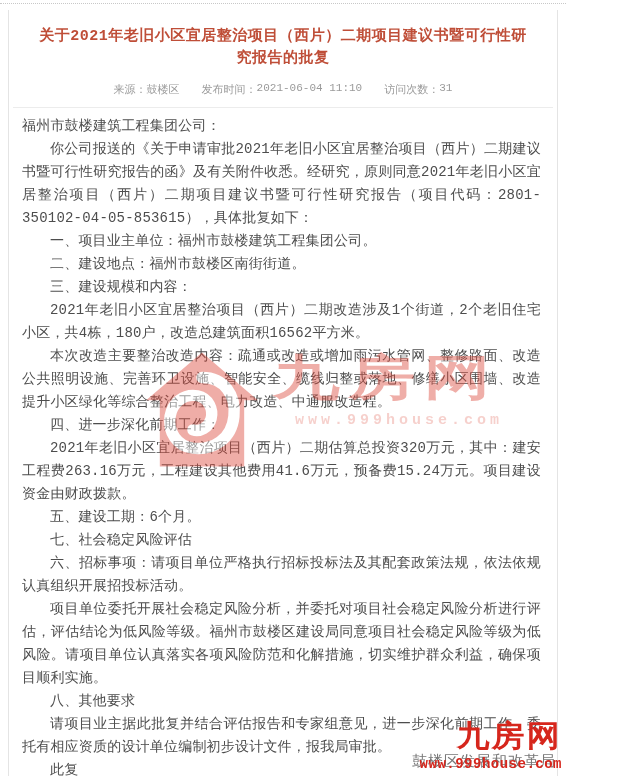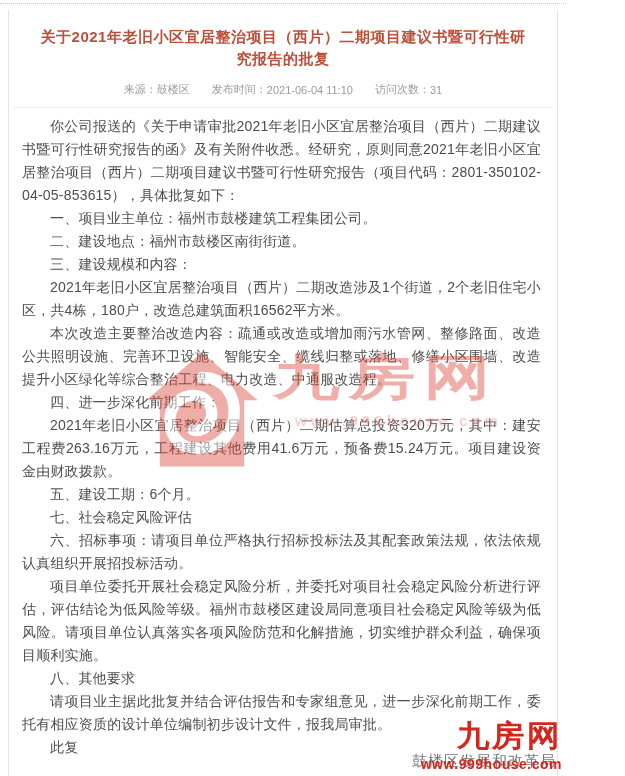--- a/index.html
+++ b/index.html
@@ -2,21 +2,21 @@
 <html><head>
 <meta charset="utf-8">
 <style>
   html, body {
     margin: 0; padding: 0;
     width: 625px; height: 776px;
     overflow: hidden;
     background: #ffffff;
     font-family: "Liberation Sans", "DejaVu Sans", sans-serif;
   }
-  .page { position: relative; width: 566px; height: 776px; background:#fff; }
+  .page { position: relative; width: 566px; height: 776px; background:#fff;font-family:Liberation Mono, monospace; }
 
   .top-dotted {
     position: absolute; top: 3px; left: 0; right: 0;
     border-top: 1px dotted #c8c8c8;
   }
 
   .doc-box {
     position: absolute; top: 10px; left: 8px; right: 8px; bottom: 0;
     border-left: 1px solid #e4e4e4;
     border-right: 1px solid #e4e4e4;
@@ -32,21 +32,21 @@
     line-height: 22px;
   }
 
   .meta {
     margin-top: 12px;
     display: flex; justify-content: center; align-items: center;
     gap: 22px;
     font-size: 11px; color: #9a9a9a;
     white-space: nowrap;
   }
-  .meta-item { display: inline-flex; align-items: center; }
+  .meta-item { display: inline-flex; align-items: flex-start; }
   .font-controls { gap: 0; }
   .fs {
     font-size: 17px; color: #3c3c3c; text-decoration: none;
     margin-left: 9px; cursor: pointer; line-height: 1;
   }
 
   .divider {
     margin: 10px 4px 0 4px;
     border-bottom: 1px solid #ececec;
   }
@@ -131,20 +131,21 @@
       </span>
       <span class="meta-item">
         <span>访问次数：</span>
           <span>31</span>
       </span>
     </div>
 
     <div class="divider"></div>
 
     <div class="doc-body">
+      <p>福州市鼓楼建筑工程集团公司：</p>
       <p class="indent">你公司报送的《关于申请审批2021年老旧小区宜居整治项目（西片）二期建议书暨可行性研究报告的函》及有关附件收悉。经研究，原则同意2021年老旧小区宜居整治项目（西片）二期项目建议书暨可行性研究报告（项目代码：2801-350102-04-05-853615），具体批复如下：</p>
       <p class="indent">一、项目业主单位：福州市鼓楼建筑工程集团公司。</p>
       <p class="indent">二、建设地点：福州市鼓楼区南街街道。</p>
       <p class="indent">三、建设规模和内容：</p>
       <p class="indent">2021年老旧小区宜居整治项目（西片）二期改造涉及1个街道，2个老旧住宅小区，共4栋，180户，改造总建筑面积16562平方米。</p>
       <p class="indent">本次改造主要整治改造内容：疏通或改造或增加雨污水管网、整修路面、改造公共照明设施、完善环卫设施、智能安全、缆线归整或落地、修缮小区围墙、改造提升小区绿化等综合整治工程、电力改造、中通服改造程。</p>
       <p class="indent">四、进一步深化前期工作：</p>
       <p class="indent">2021年老旧小区宜居整治项目（西片）二期估算总投资320万元，其中：建安工程费263.16万元，工程建设其他费用41.6万元，预备费15.24万元。项目建设资金由财政拨款。</p>
       <p class="indent">五、建设工期：6个月。</p>
       <p class="indent">七、社会稳定风险评估</p>

